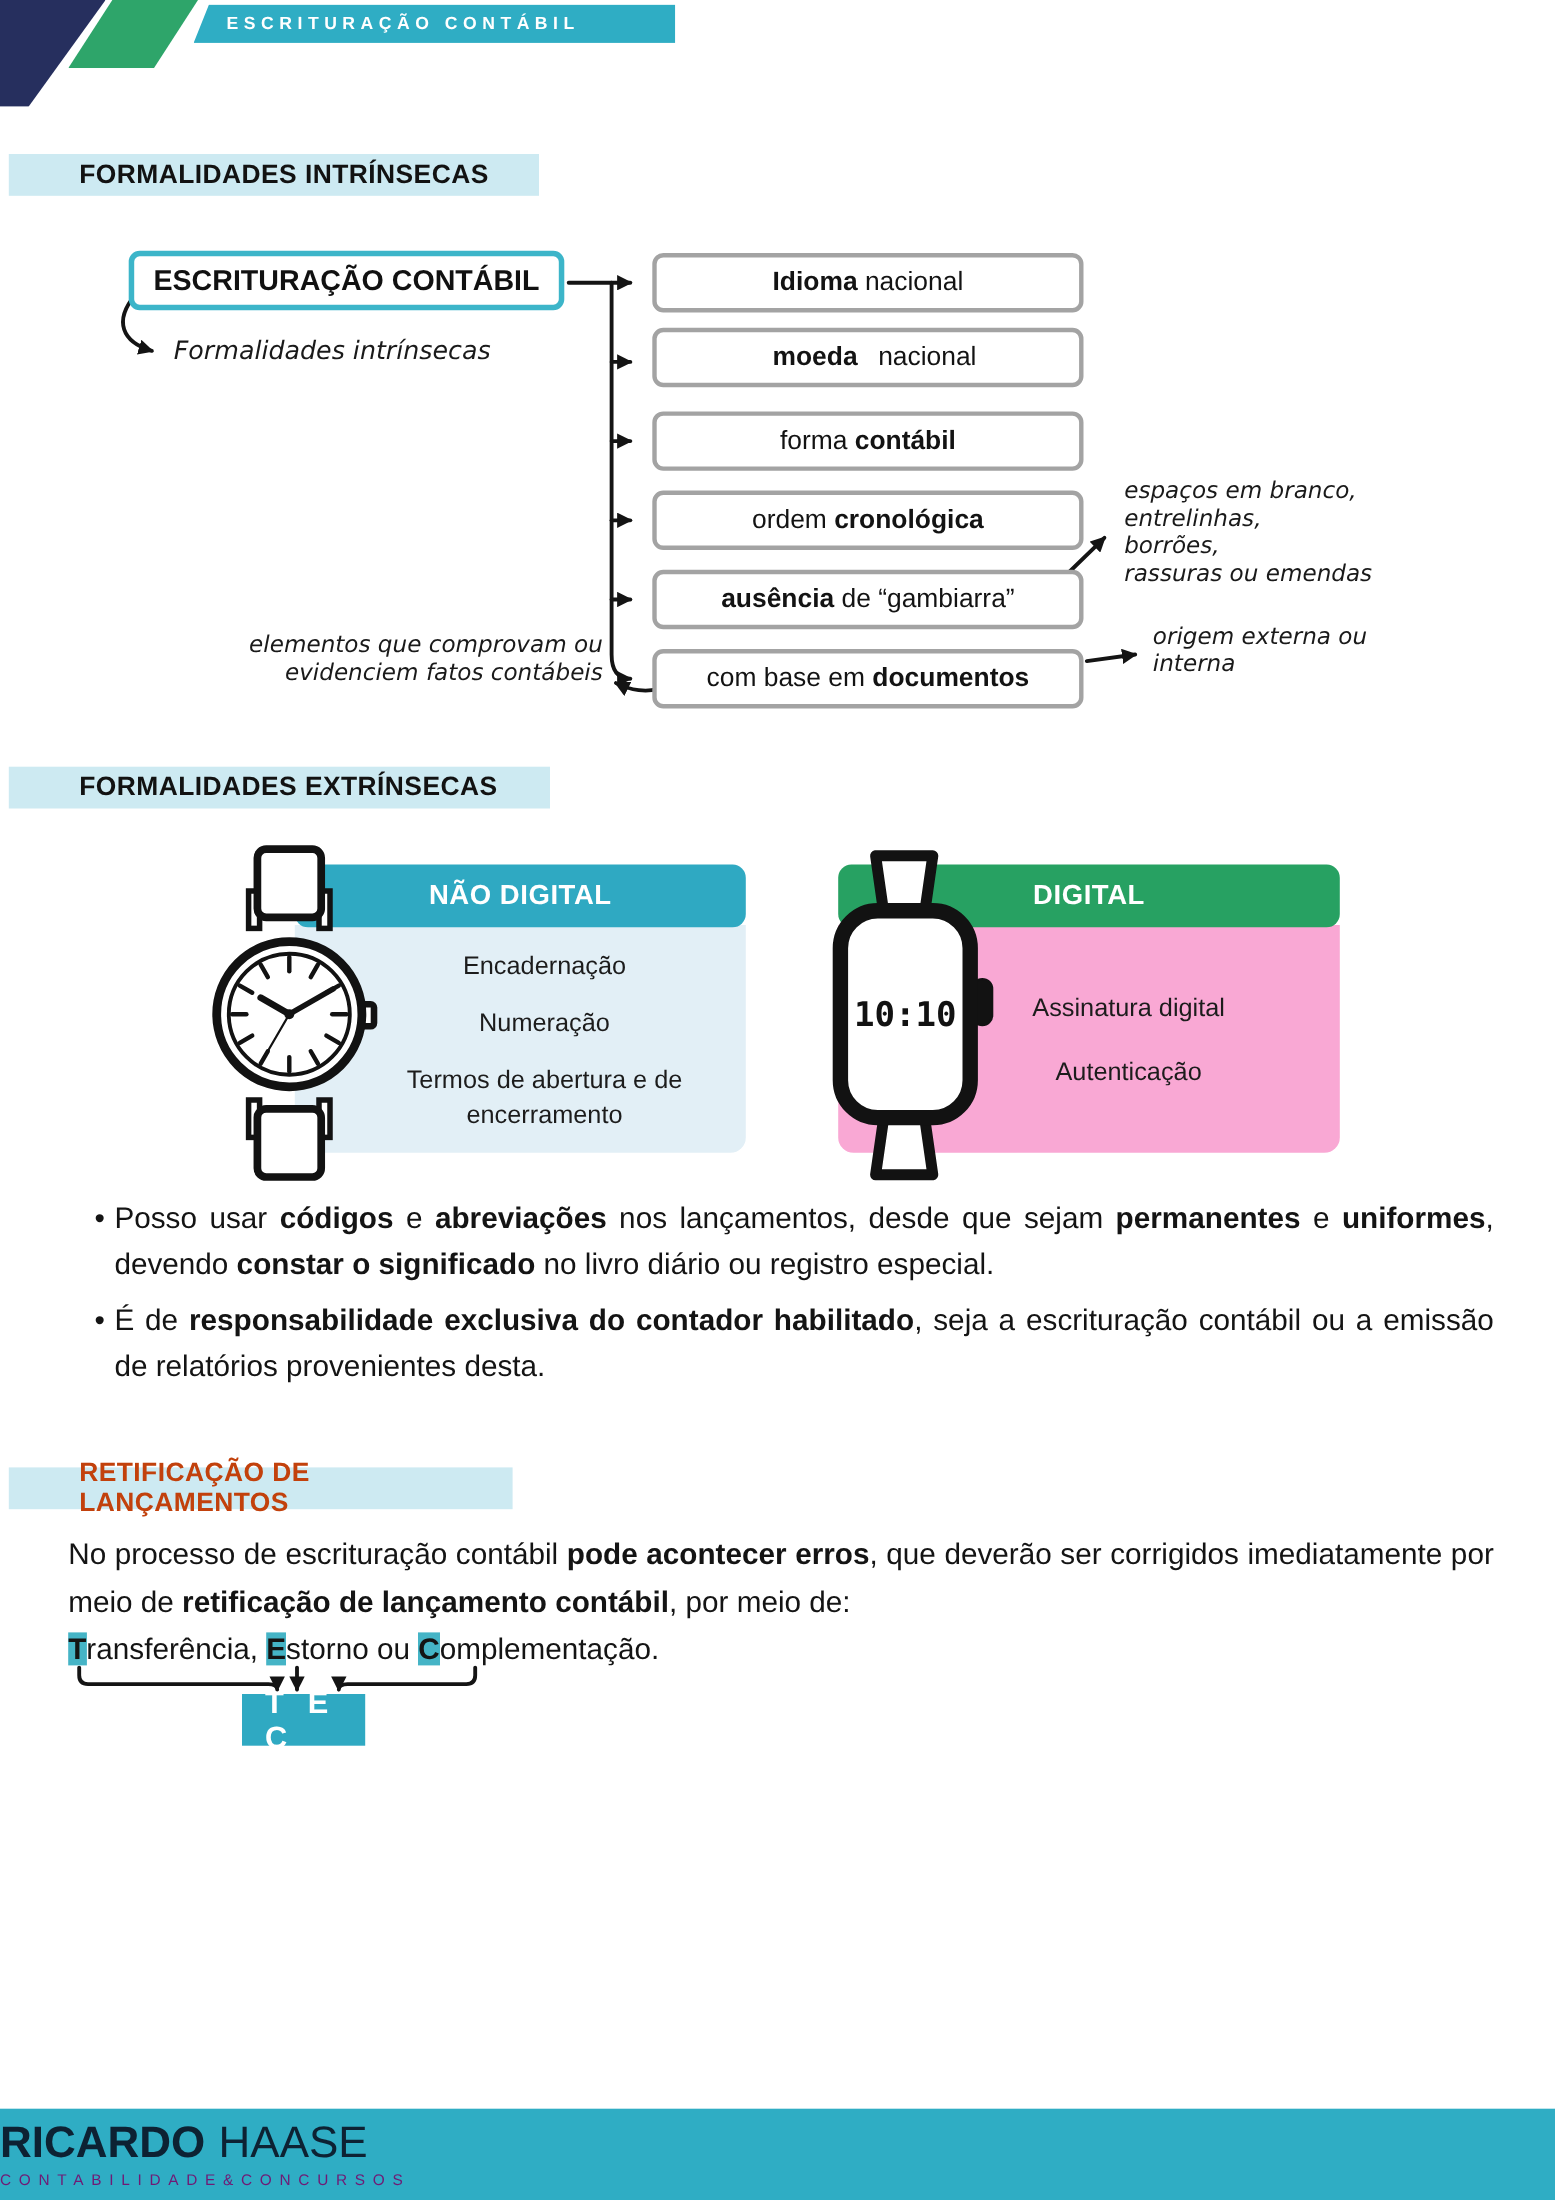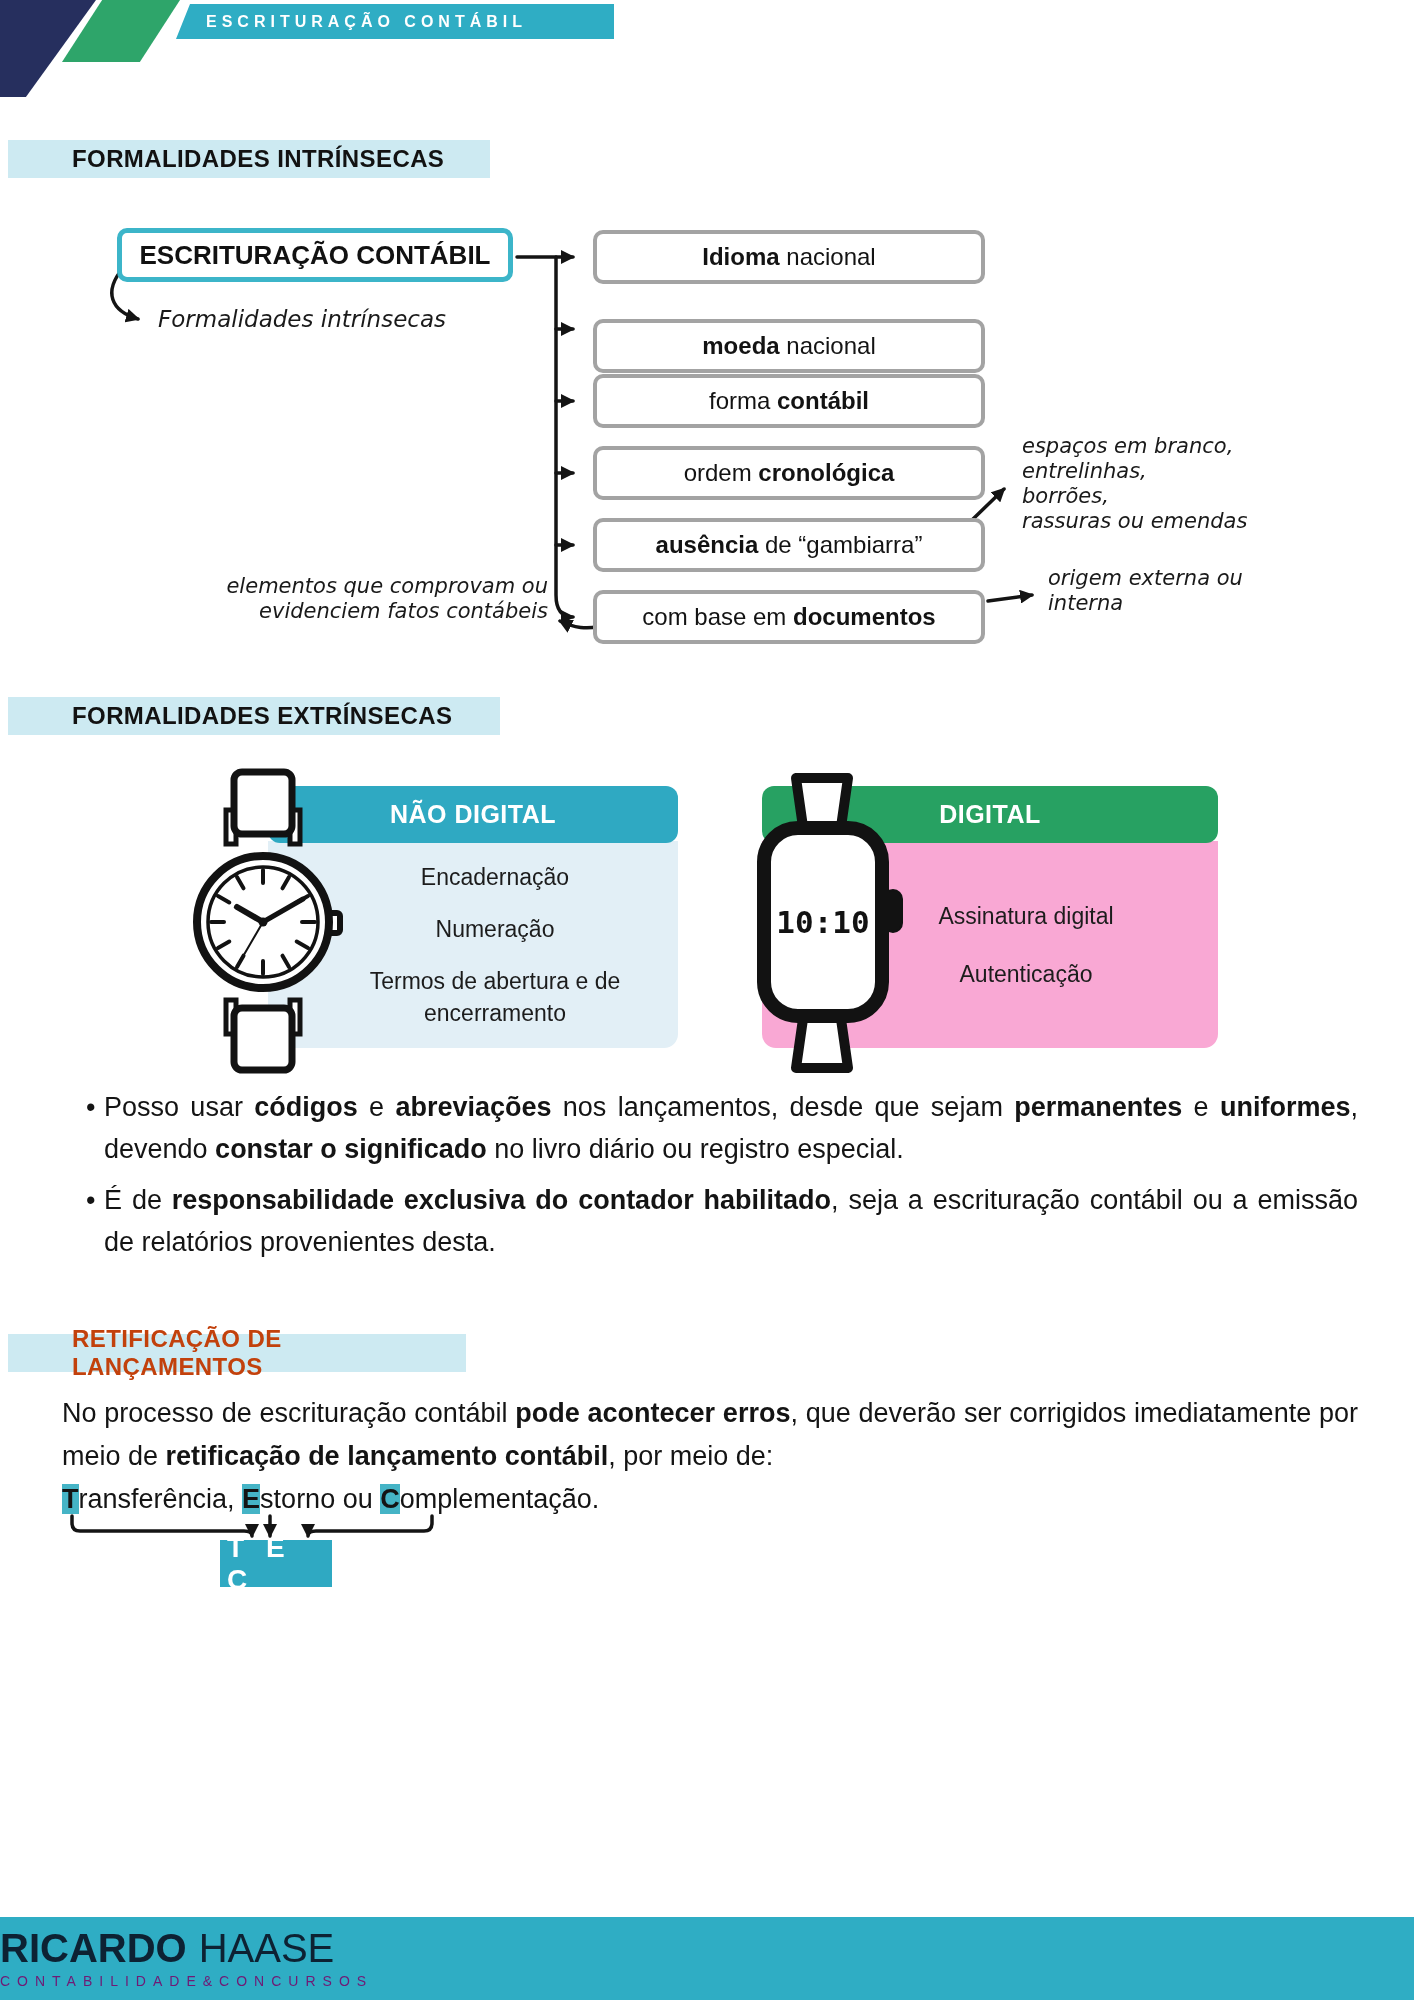--- a/index.html
+++ b/index.html
@@ -31,21 +31,21 @@
   .root-box { position:absolute; left:117px; top:228px; width:396px; height:54px;
     border:5px solid #3cb5c9; border-radius:10px; background:#fff; z-index:2;
     display:flex; align-items:center; justify-content:center;
     font-weight:700; font-size:26px; color:#111; box-sizing:border-box; }
   .gbox { position:absolute; left:593px; width:392px; height:54px;
     border:4px solid #a3a3a3; border-radius:10px; background:#fff; z-index:2;
     display:flex; align-items:center; justify-content:center;
     font-size:24px; color:#131313; box-sizing:border-box; }
   .gbox span { white-space:pre; }
   .gbox .bseg, .seg-bold { font-weight:700; }
-  #gbox0 { top:230px; } #gbox1 { top:319px; } #gbox2 { top:374px; }
+  #gbox0 { top:230px; } #gbox1 { top:298px;gap:12px; } #gbox2 { top:374px; }
   #gbox3 { top:446px; } #gbox4 { top:518px; } #gbox5 { top:590px; }
 
   .hand { position:absolute; font-family:"DejaVu Sans", sans-serif; font-style:italic;
     color:#1a1a1a; white-space:pre-line; z-index:2; }
   #note-root { left:158px; top:306px; font-size:23px; }
   #note-gambiarra { left:1022px; top:434px; font-size:21px; line-height:25px; }
   #note-documentos { left:1048px; top:566px; font-size:21px; line-height:25px; }
   #note-elementos { right:866px; top:574px; font-size:21px; line-height:25px; text-align:right; }
 
   
@@ -71,21 +71,21 @@
   .bullet { display:flex; margin-bottom:9px; }
   .bullet .dot { width:42px; padding-left:24px; font-size:27px; line-height:42px; box-sizing:border-box; }
   .bullet .txt { flex:1; font-size:27px; line-height:42px; text-align:justify; }
 
   
   .para { position:absolute; left:62px; top:1392px; width:1296px; z-index:2;
     font-size:27px; line-height:43px; text-align:justify; white-space:pre-wrap; }
   .seg-hl { background:#45b4c6; }
   .tec-badge { position:absolute; left:220px; top:1540px; width:112px; height:47px;
     background:#2fa9c2; color:#fff; font-weight:700; font-size:28px; letter-spacing:7px;
-    display:flex; align-items:center; justify-content:center; padding-left:7px;
+    display:flex; align-items:center; justify-content:center; padding-left:21px;
     box-sizing:border-box; z-index:2; }
 
   
   .footer { position:absolute; left:0; top:1917px; width:1414px; height:83px;
     background:#2fadc4; display:flex; flex-direction:column; align-items:flex-start;
     justify-content:center; z-index:2; }
   .brand { font-size:40px; color:#0d2233; line-height:40px; }
   .brand .b1 { font-weight:800; }
   .brand .b2 { font-weight:300; margin-left:12px; }
   .brand-sub { font-size:14px; color:#701a75; letter-spacing:7px; margin-top:5px; }

